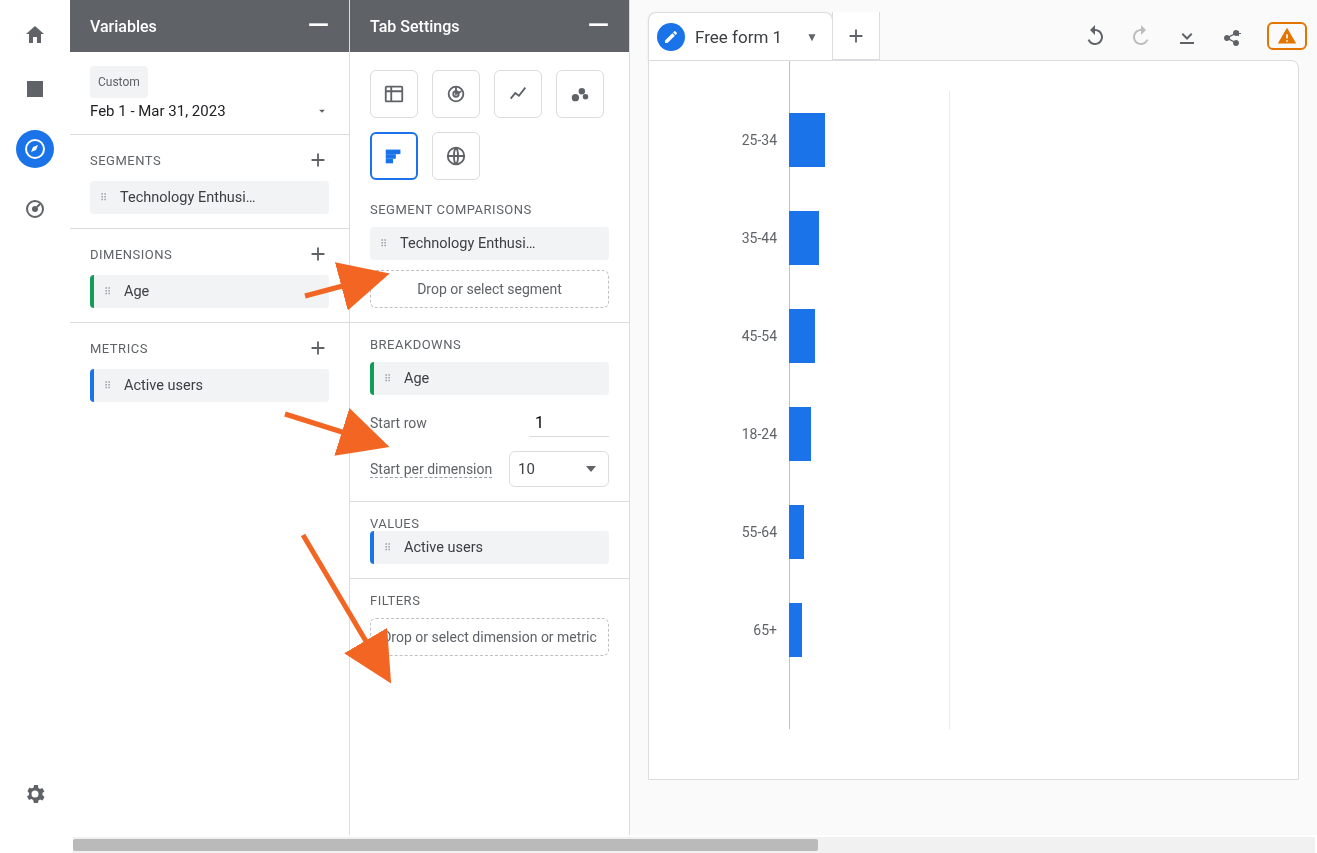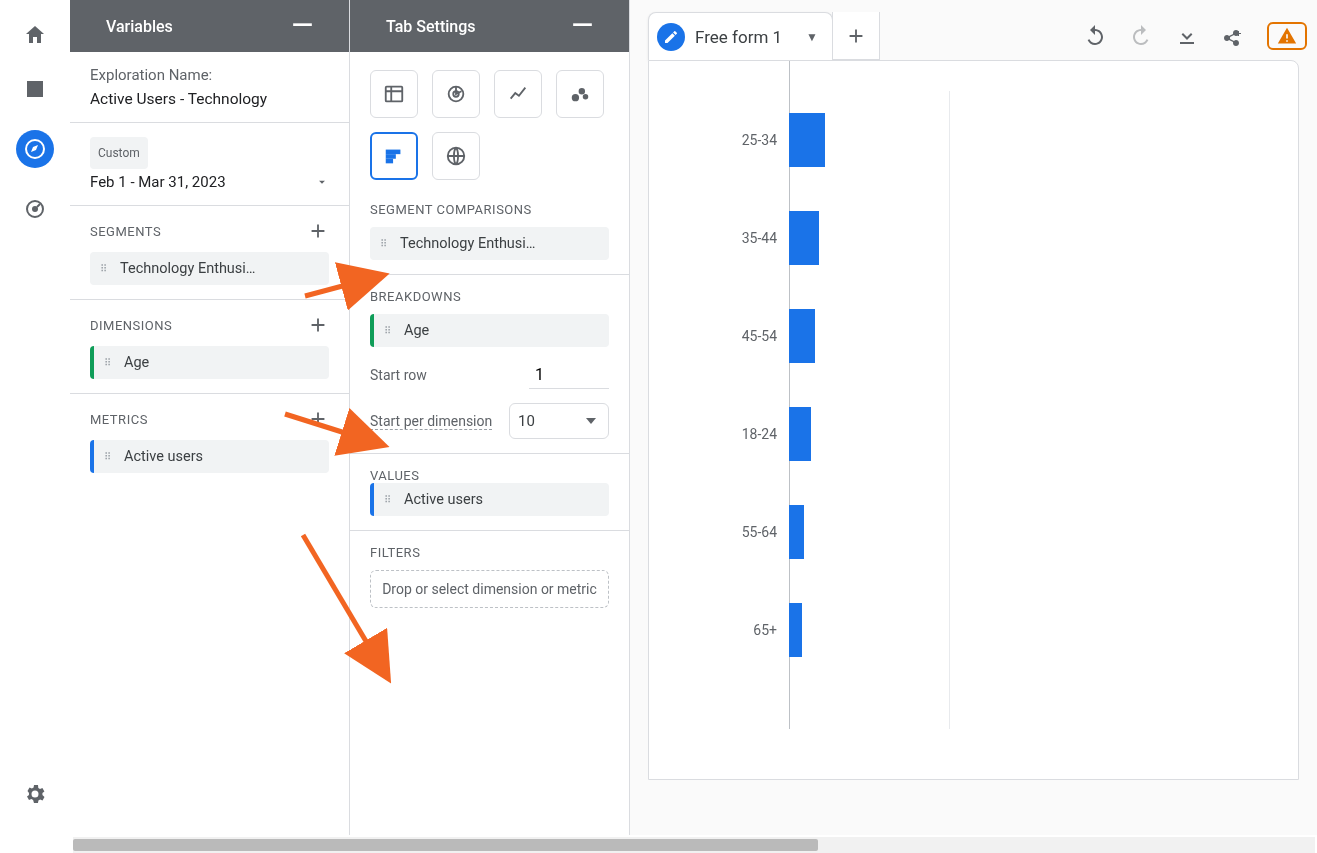--- a/index.html
+++ b/index.html
@@ -12,21 +12,21 @@
   .nav-icon svg { width:24px; height:24px; fill:#5f6368; }
   .nav-icon.active { width:38px; height:38px; border-radius:50%; background:#1a73e8; }
   .nav-icon.active svg { fill:#fff; }
   .nav-settings { margin-top:auto; margin-bottom:28px; }
 
   
   .panel { border-right:1px solid #dadce0; display:flex; flex-direction:column; background:#fff; }
   .variables { width: 280px; }
   .tabsettings { width: 280px; }
 
-  .panel-header { background:#5f6368; color:#fff; height:52px; display:flex; align-items:center; justify-content:space-between; padding:0 36px; font-size:16px; font-weight:500;}
+  .panel-header { background:#5f6368; color:#fff; height:52px; display:flex; align-items:center; justify-content:space-between; padding:0 20px; font-size:16px; font-weight:500;}
   .panel-header .minimize { font-size:28px; line-height:10px; cursor:pointer; }
 
   .panel-section { border-bottom:1px solid #dadce0; padding:14px 20px; }
   .exploration-name-label { color:#5f6368; font-size:15px; margin-bottom:6px;}
   .exploration-name-value { color:#202124; font-size:15.5px; }
   .custom-badge { display:inline-block; background:#f1f3f4; color:#5f6368; font-size:12px; padding:9px 8px; border-radius:4px; margin-bottom:4px;}
   .date-row { display:flex; align-items:center; justify-content:space-between; color:#202124; font-size:15px; }
   .date-row svg { width:14px; height:14px; fill:#5f6368;}
 
   .section-header { display:flex; align-items:center; justify-content:space-between; margin-bottom:10px;}
@@ -118,24 +118,20 @@
         </svg>
       </div>
   </div>
 
   <div class="panel variables">
     <div class="panel-header">
       <span>Variables</span>
       <span class="minimize">—</span>
     </div>
     <div class="panel-section">
-      <div class="exploration-name-label">Exploration Name:</div>
-      <div class="exploration-name-value">Active Users - Technology</div>
-    </div>
-    <div class="panel-section">
       <span class="custom-badge">Custom</span>
       <div class="date-row">
         <span>Feb 1 - Mar 31, 2023</span>
         <svg viewBox="0 0 24 24">
             <path d="M7 10l5 5 5-5z"></path>
           </svg>
       </div>
     </div>
     <div class="panel-section">
       <div class="section-header">
@@ -219,20 +215,21 @@
             <path d="M3 12h18M12 3c3 3 3 15 0 18M12 3c-3 3-3 15 0 18"></path>
           </svg>
         </div>
     </div>
     <div class="panel-section">
       <div class="section-label" style="margin-bottom:10px">SEGMENT COMPARISONS</div>
       <div class="chip">
           <span class="drag">⠿</span>
           <span>Technology Enthusi…</span>
         </div>
+      <div class="drop-zone">Drop or select segment</div>
     </div>
     <div class="panel-section">
       <div class="section-label" style="margin-bottom:10px">BREAKDOWNS</div>
       <div class="chip dim">
           <span class="drag">⠿</span>
           <span>Age</span>
         </div>
       <div class="field-row">
         <span class="field-label">Start row</span>
         <input class="field-input" value="1" style="">

